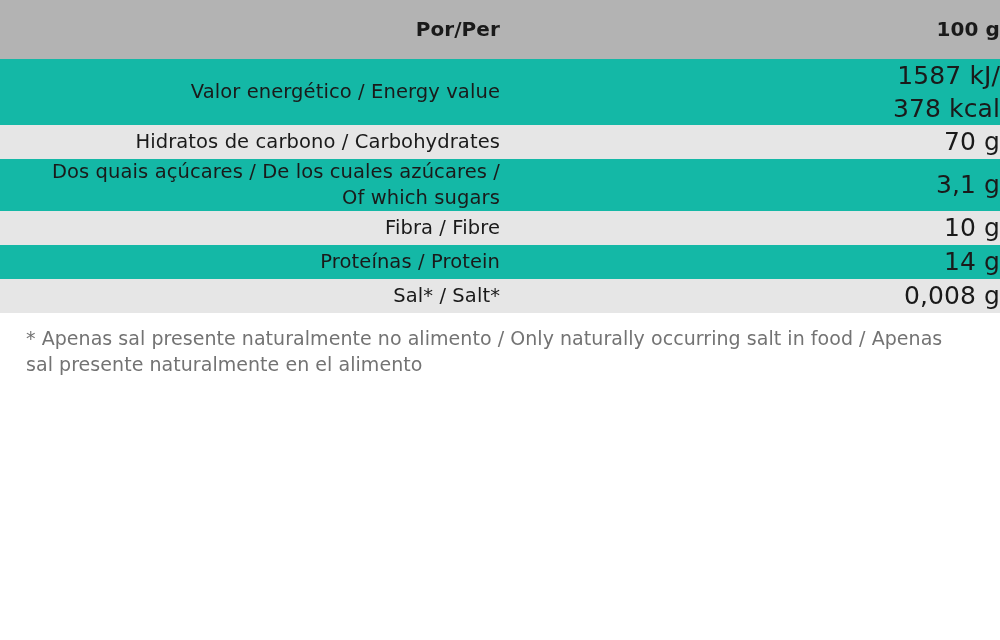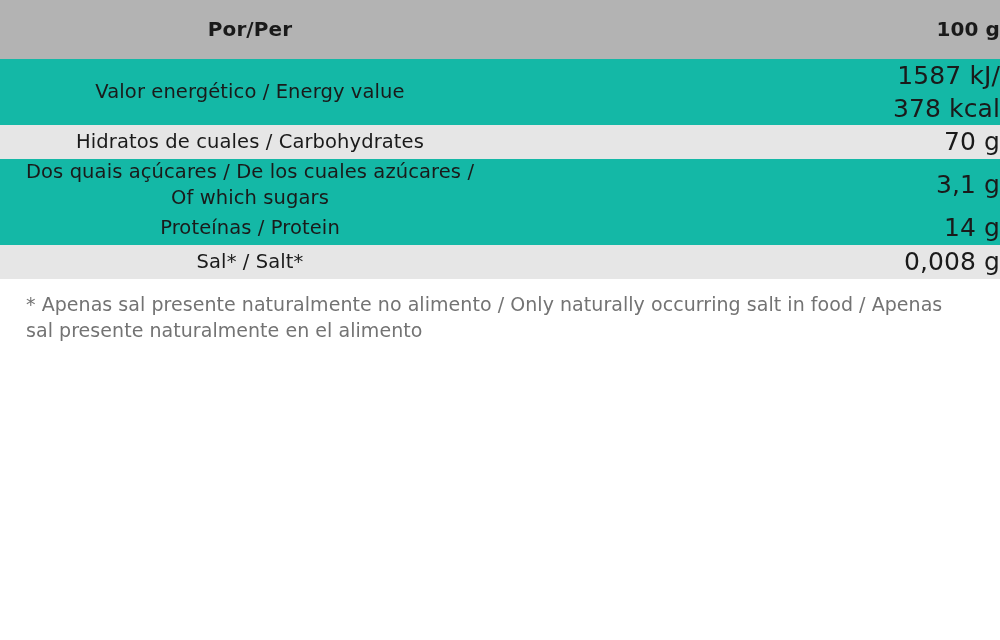--- a/index.html
+++ b/index.html
@@ -30,21 +30,21 @@
   }
   .nutrition-table td {
     padding: 0;
     vertical-align: middle;
   }
   .cell-label {
     padding: 14px 18px 14px 26px;
     font-size: 19.5px;
     line-height: 1.35;
     font-weight: 400;
-    text-align: center;
+    text-align: right;
     letter-spacing: 0.1px;
   }
   .cell-value {
     padding: 14px 24px 14px 10px;
     font-size: 25px;
     line-height: 1.35;
     font-weight: 400;
     text-align: right;
     white-space: pre-line;
     letter-spacing: 0.1px;
@@ -75,27 +75,31 @@
     <tr class="header-row">
       <td class="cell-label">Por/Per</td>
       <td class="cell-value">100 g</td>
     </tr>
     <tr class="row-plain row-energy">
       <td class="cell-label">Valor energético / Energy value</td>
       <td class="cell-value">1587 kJ/
 378 kcal</td>
     </tr>
     <tr class="row-shaded">
-      <td class="cell-label">Hidratos de cuales / Carbohydrates</td>
+      <td class="cell-label">Hidratos de carbono / Carbohydrates</td>
       <td class="cell-value">70 g</td>
     </tr>
     <tr class="row-plain">
       <td class="cell-label" style="white-space: pre-line;">Dos quais açúcares / De los cuales azúcares /
 Of which sugars</td>
       <td class="cell-value">3,1 g</td>
+    </tr>
+    <tr class="row-shaded">
+      <td class="cell-label">Fibra / Fibre</td>
+      <td class="cell-value">10 g</td>
     </tr>
     <tr class="row-plain">
       <td class="cell-label">Proteínas / Protein</td>
       <td class="cell-value">14 g</td>
     </tr>
     <tr class="row-shaded">
       <td class="cell-label">Sal* / Salt*</td>
       <td class="cell-value">0,008 g</td>
     </tr>
   </tbody>

